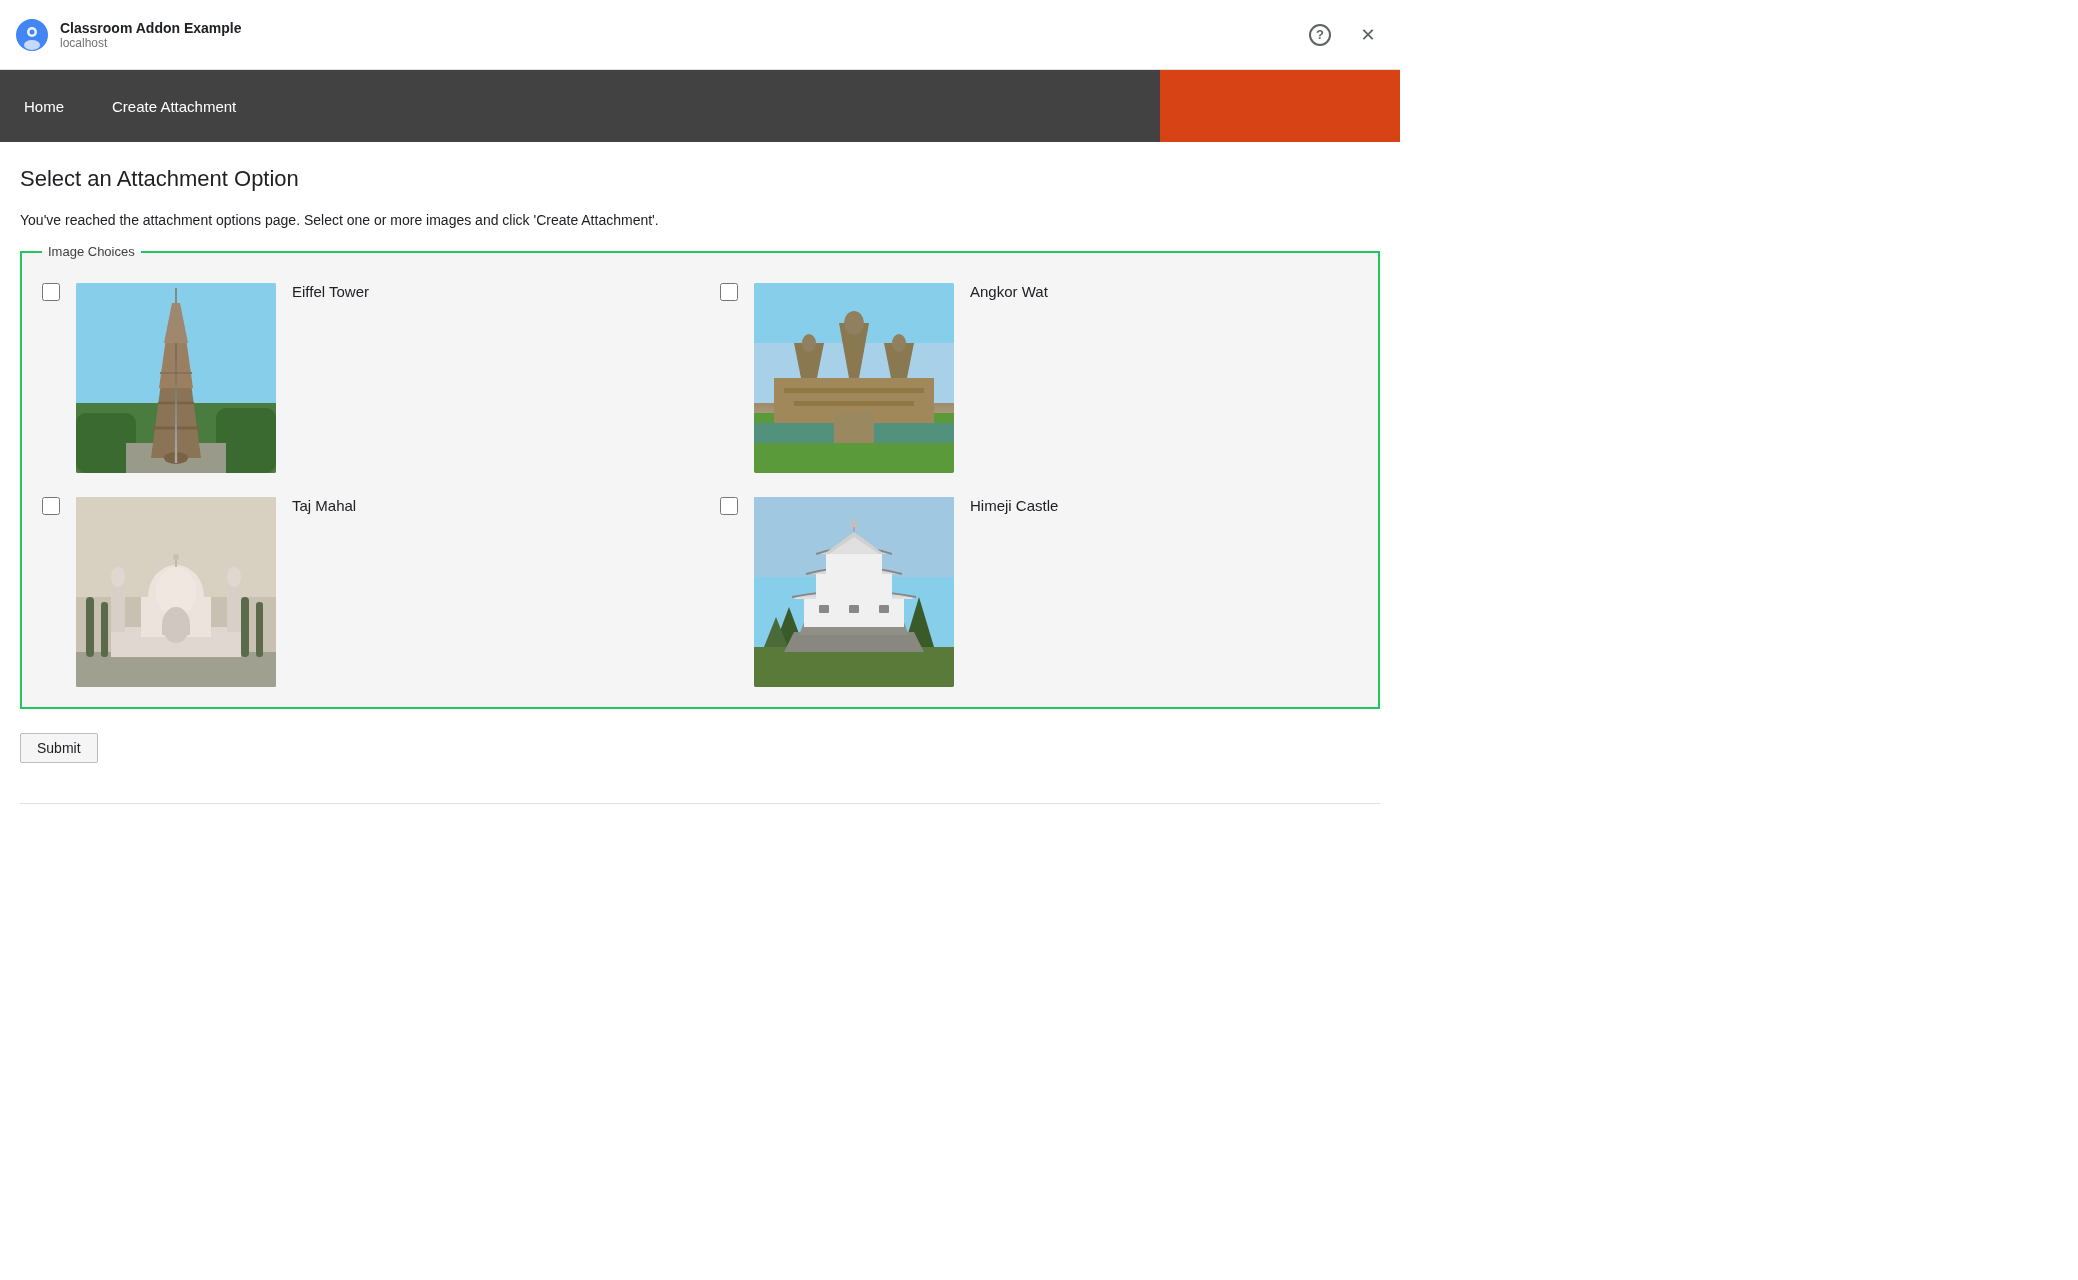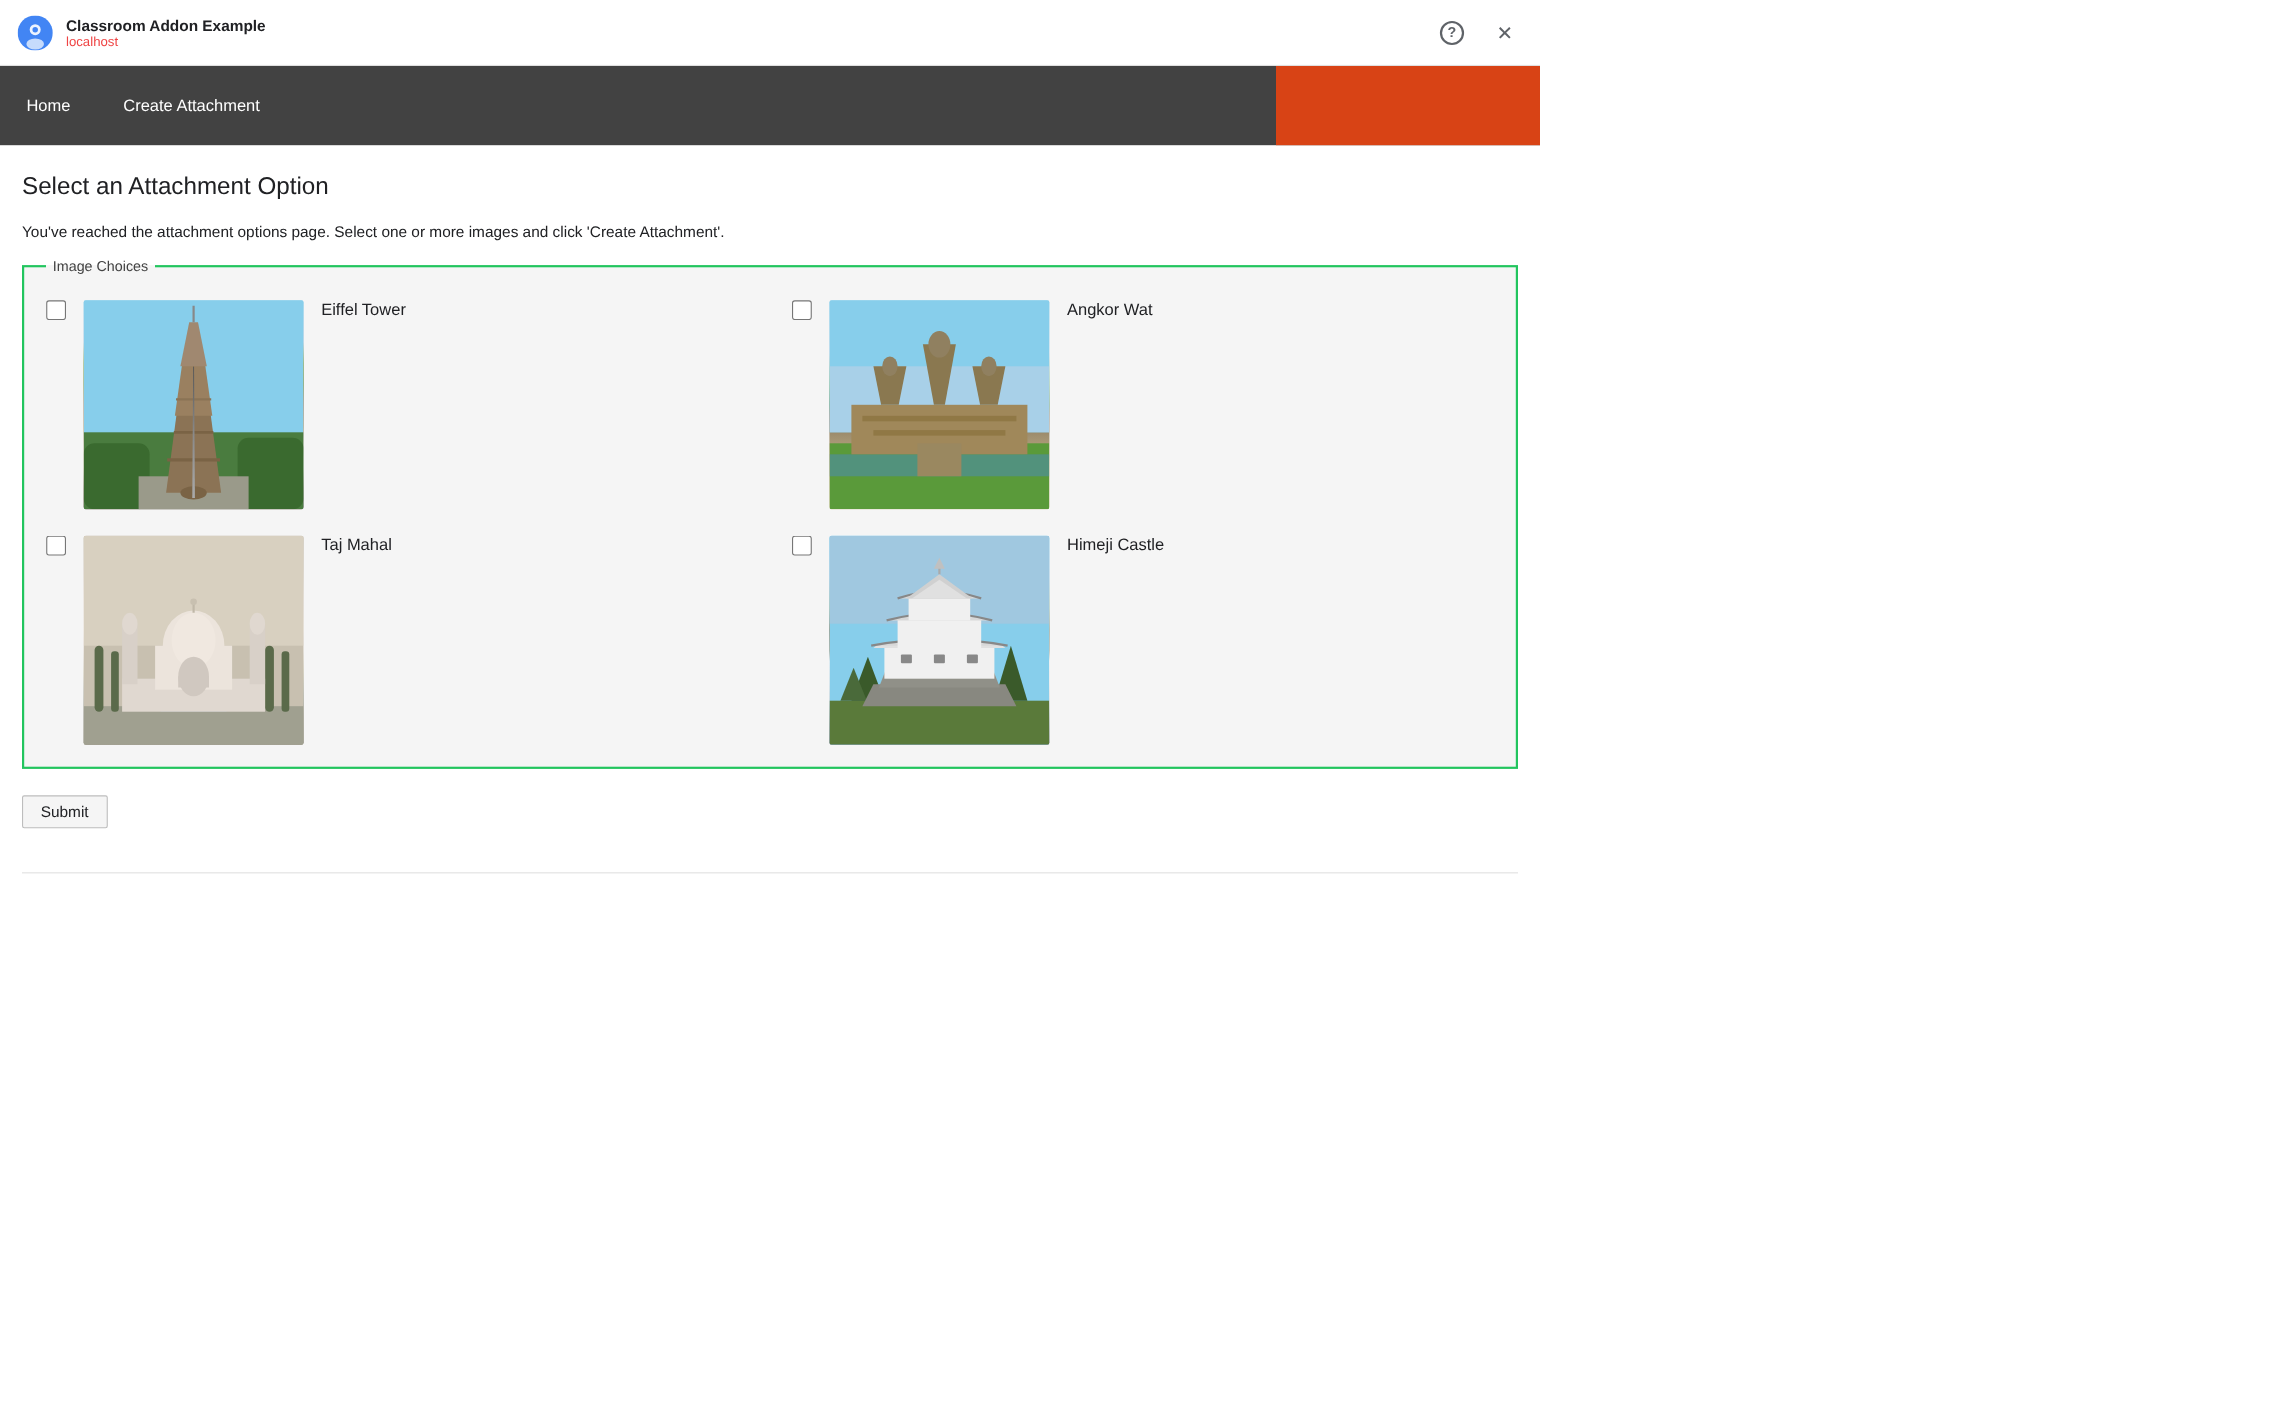--- a/index.html
+++ b/index.html
@@ -17,21 +17,21 @@
     }
 
     
     .title-bar {
       display: flex;
       align-items: center;
       justify-content: space-between;
       padding: 8px 16px;
       background: #ffffff;
       border-bottom: 1px solid #e0e0e0;
-      height: 60px;
+      height: 70px;
     }
 
     .title-bar-left {
       display: flex;
       align-items: center;
       gap: 12px;
     }
 
     .app-info {
       display: flex;
@@ -39,21 +39,21 @@
     }
 
     .app-title {
       font-size: 14px;
       font-weight: 600;
       color: #202124;
     }
 
     .app-url {
       font-size: 12px;
-      color: #ef4444;
+      color: #737373;
     }
 
     .title-bar-right {
       display: flex;
       align-items: center;
       gap: 16px;
     }
 
     .icon-btn {
       background: none;

